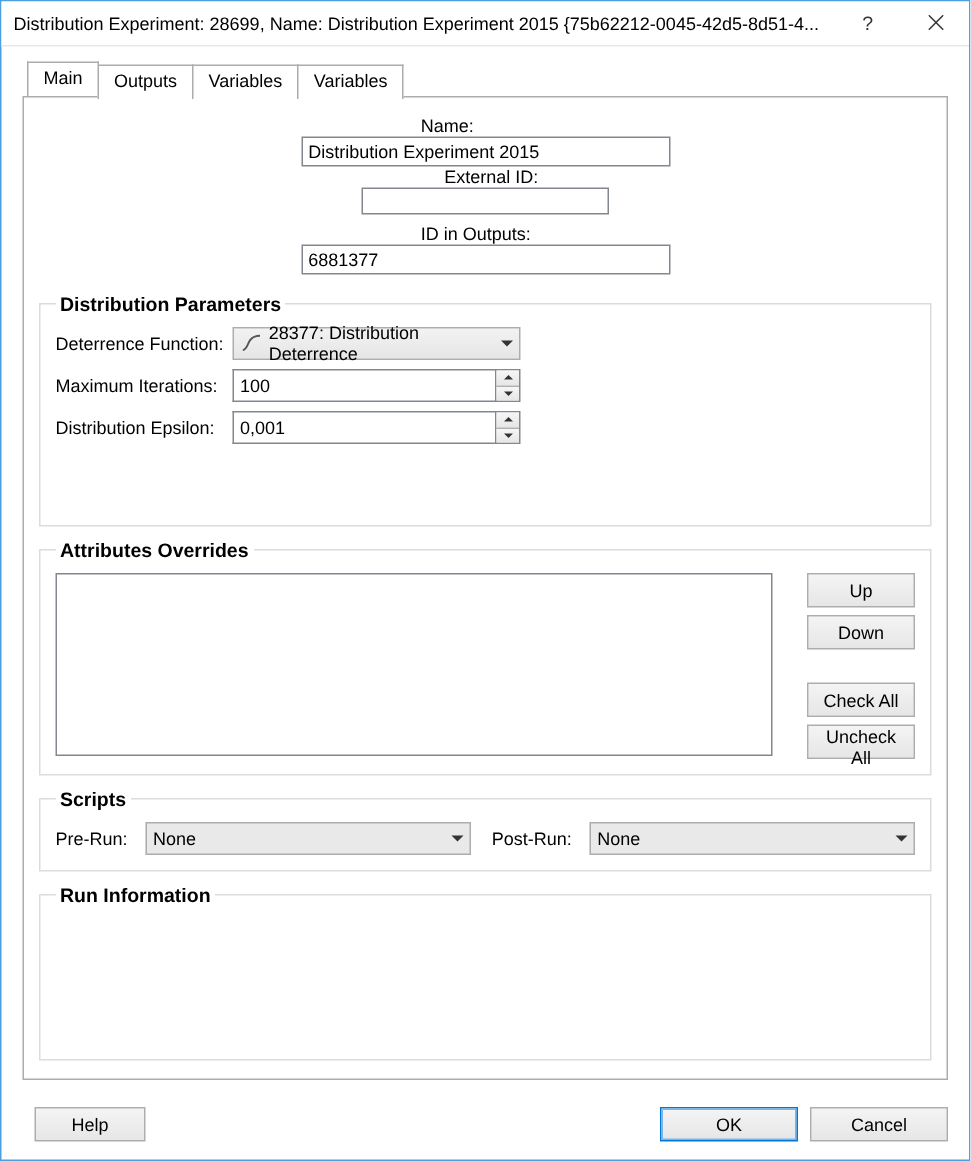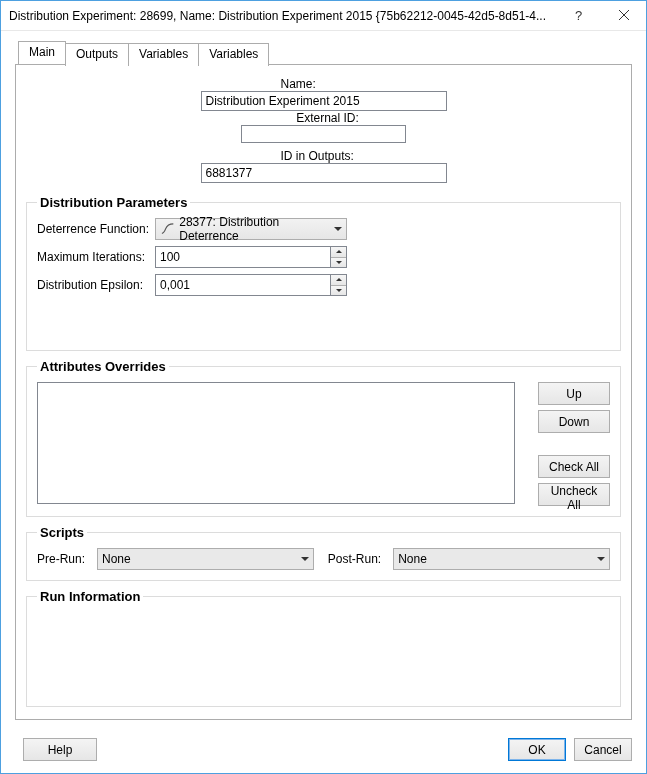--- a/index.html
+++ b/index.html
@@ -191,21 +191,21 @@
   }
   .scripts-row .combo { flex: 1; background: #e9e9e9; }
 
   .runinfo-body { min-height: 30px; }
 
   .footer {
     padding: 8px 14px 12px 14px;
     display: flex; align-items: center;
   }
   .footer .spacer { flex: 1; }
-  .footer .btn { width: 58px; margin-left: 8px; }
+  .footer .btn { width: 92px; margin-left: 8px; }
   .footer .help { width: 74px; }
 </style>
 </head>
 <body>
 
 <div class="window">
 
   <div class="titlebar">
     <div class="titlebar-title">Distribution Experiment: 28699, Name: Distribution Experiment 2015 {75b62212-0045-42d5-8d51-4...</div>
     <div class="titlebar-btn">

